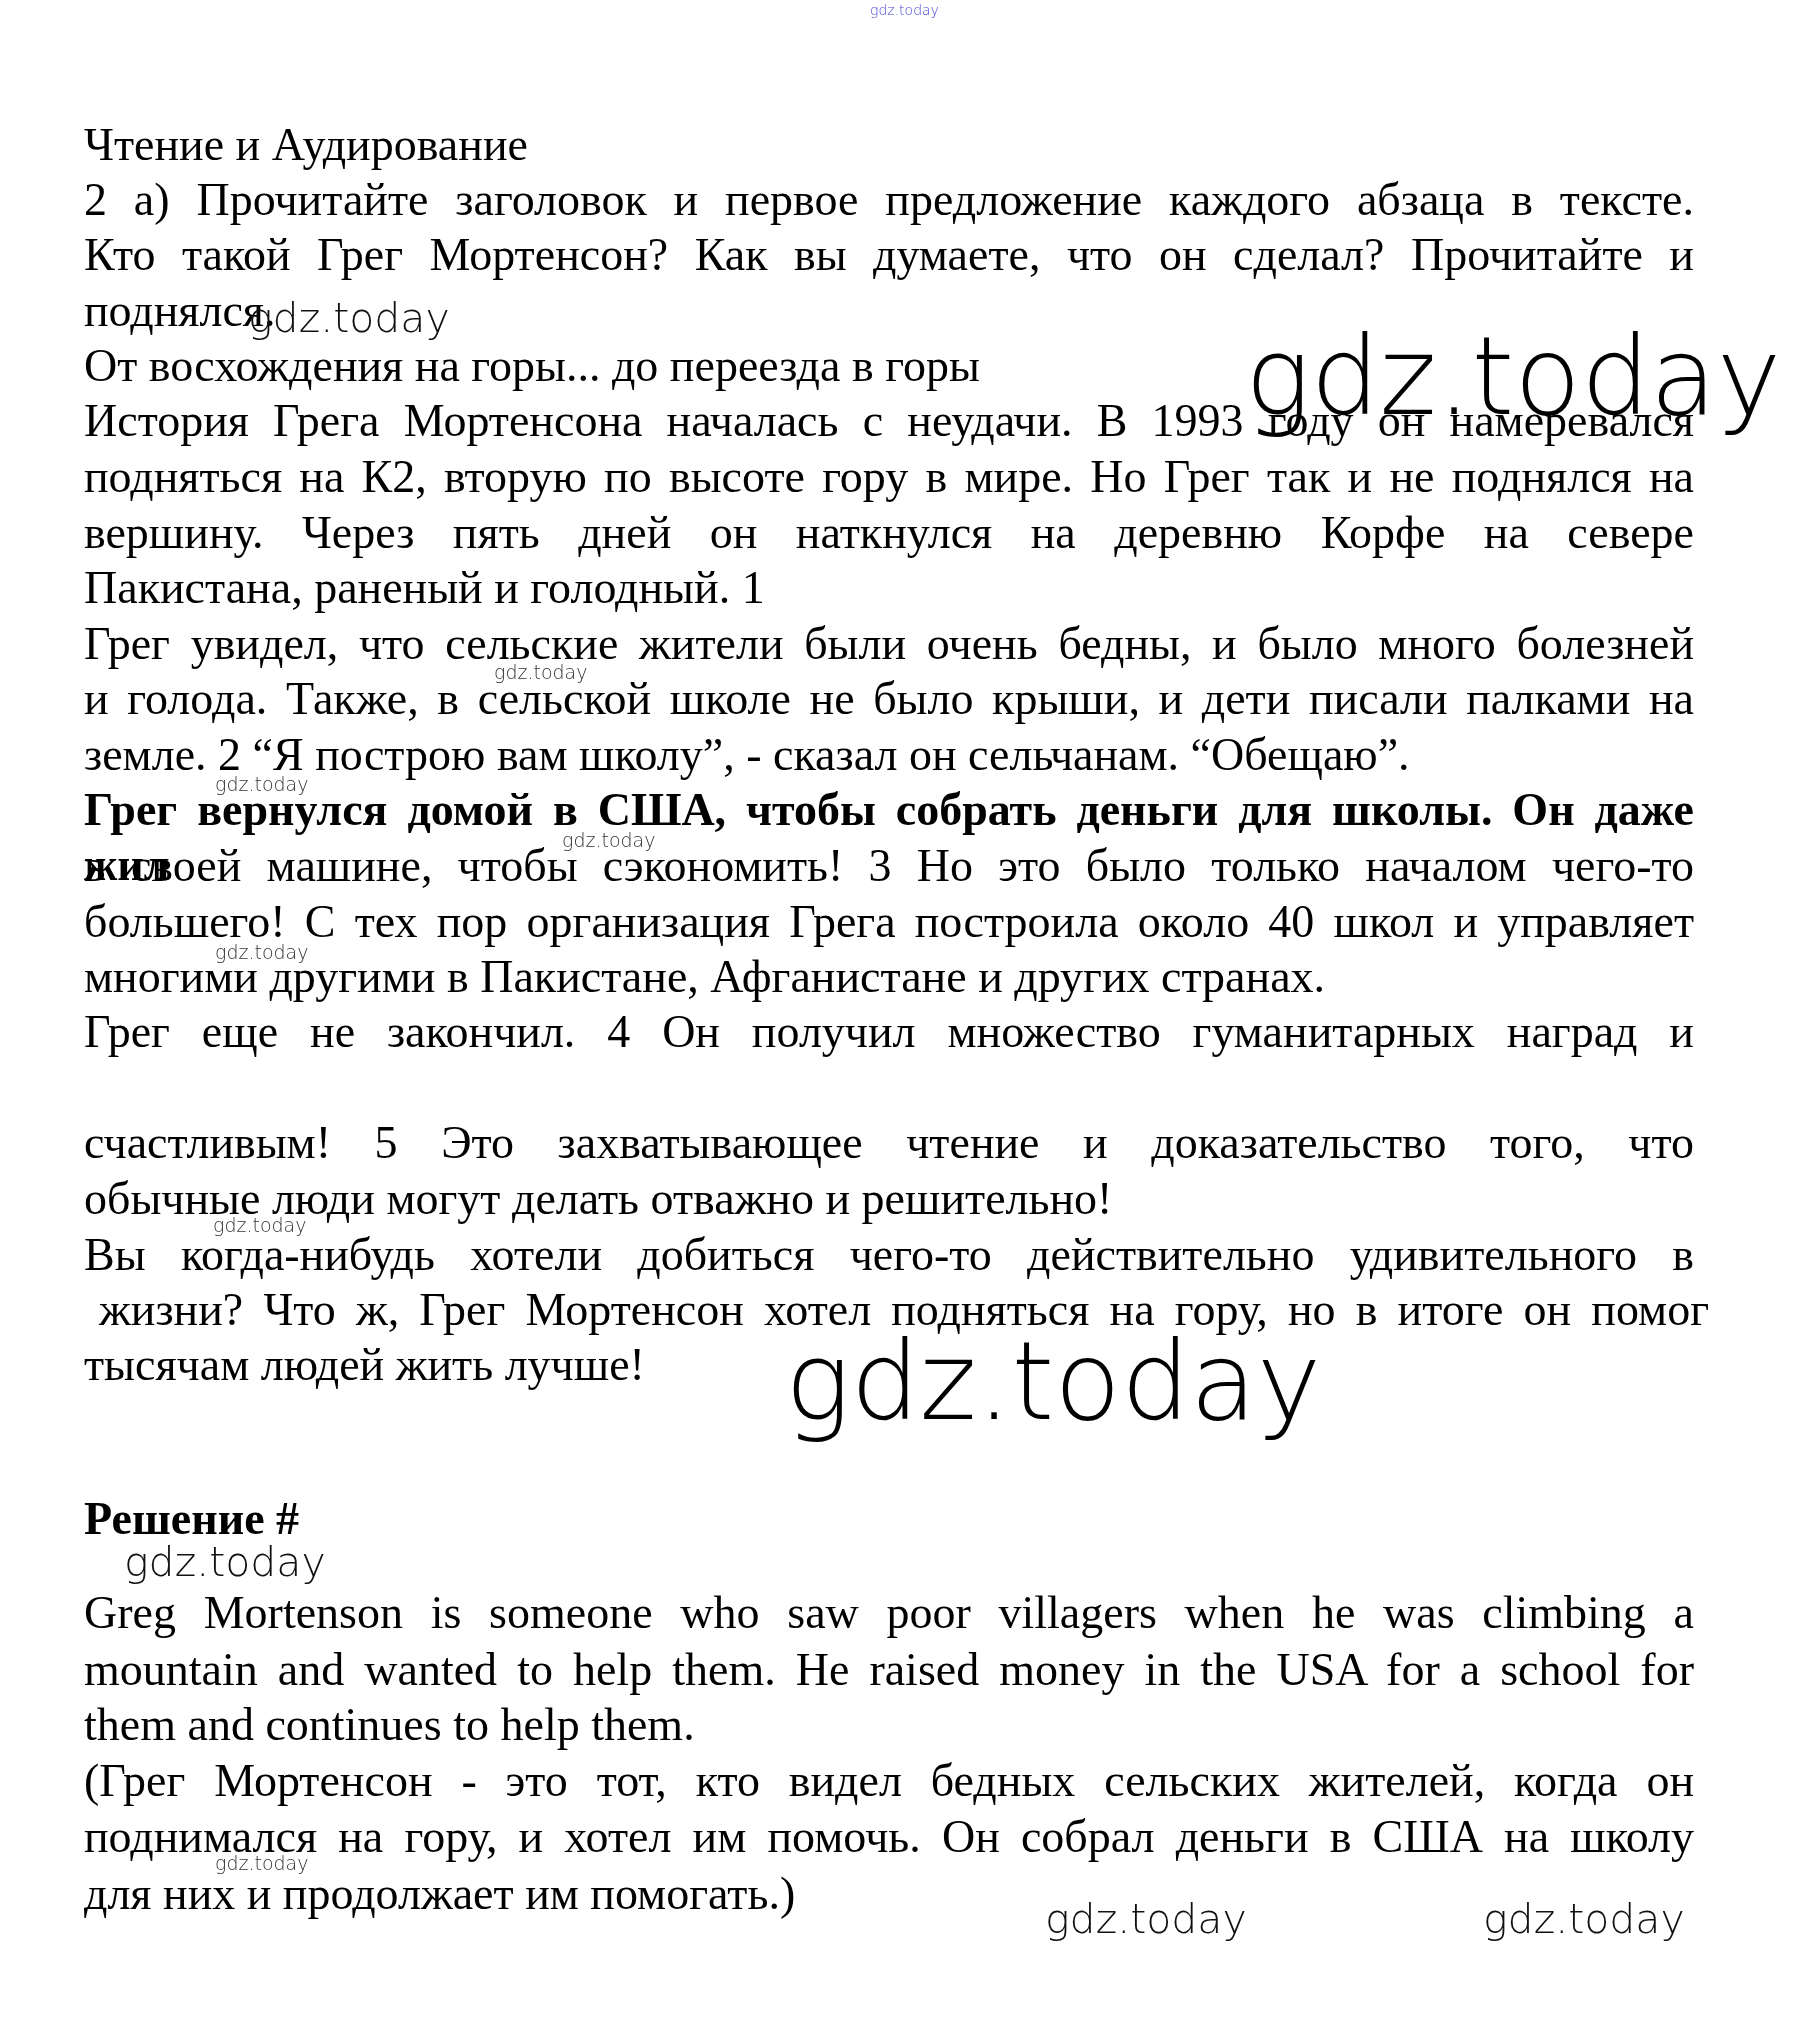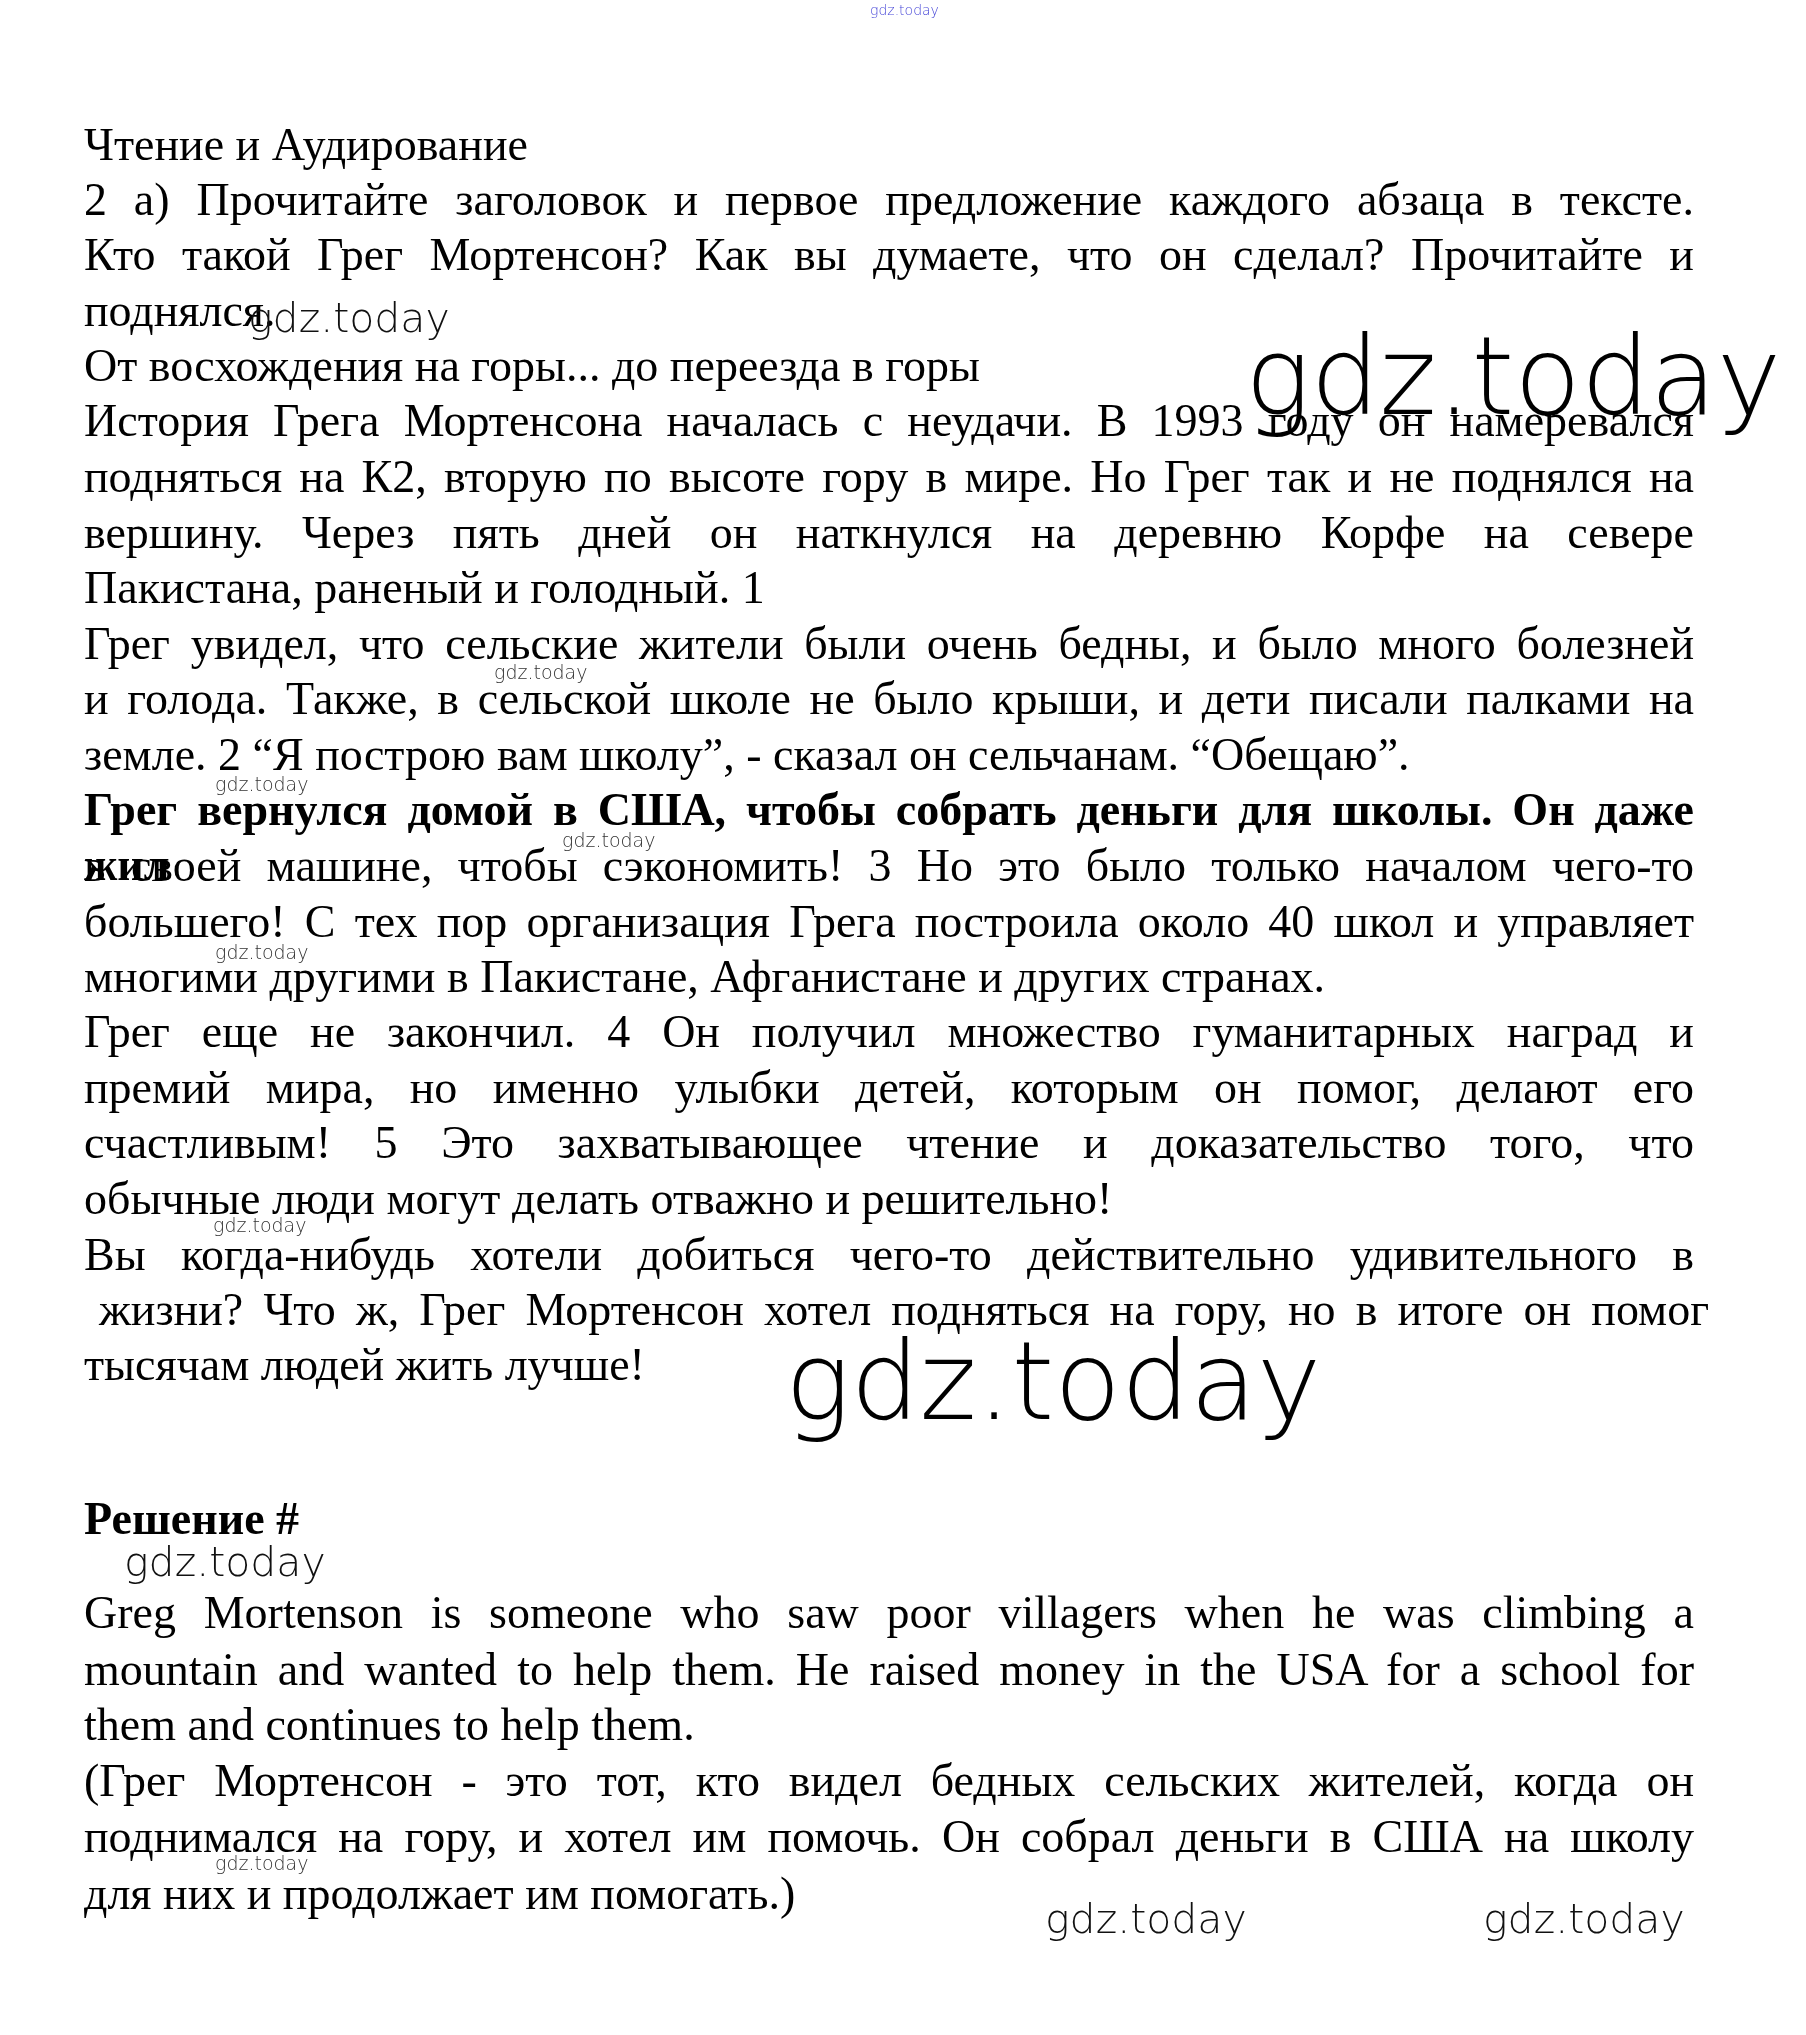--- a/index.html
+++ b/index.html
@@ -53,21 +53,20 @@
   <div class="line justify" style="top:505px;">вершину. Через пять дней он наткнулся на деревню Корфе на севере</div>
   <div class="line left" style="top:560px;">Пакистана, раненый и голодный. 1</div>
   <div class="line justify" style="top:616px;">Грег увидел, что сельские жители были очень бедны, и было много болезней</div>
   <div class="line justify" style="top:671px;">и голода. Также, в сельской школе не было крыши, и дети писали палками на</div>
   <div class="line left" style="top:727px;">земле. 2 “Я построю вам школу”, - сказал он сельчанам. “Обещаю”.</div>
   <div class="line justify" style="top:782px;font-weight:bold;">Грег вернулся домой в США, чтобы собрать деньги для школы. Он даже жил</div>
   <div class="line justify" style="top:838px;">в своей машине, чтобы сэкономить! 3 Но это было только началом чего-то</div>
   <div class="line justify" style="top:894px;">большего! С тех пор организация Грега построила около 40 школ и управляет</div>
   <div class="line left" style="top:949px;">многими другими в Пакистане, Афганистане и других странах.</div>
   <div class="line justify" style="top:1004px;">Грег еще не закончил. 4 Он получил множество гуманитарных наград и</div>
-  <div class="line justify" style="top:1060px;">премий мира, но именно улыбки детей, которым он помог, делают его</div>
   <div class="line justify" style="top:1115px;">счастливым! 5 Это захватывающее чтение и доказательство того, что</div>
   <div class="line left" style="top:1171px;">обычные люди могут делать отважно и решительно!</div>
   <div class="line justify" style="top:1227px;">Вы когда-нибудь хотели добиться чего-то действительно удивительного в</div>
   <div class="line justify" style="top:1282px;margin-left:15px;">жизни? Что ж, Грег Мортенсон хотел подняться на гору, но в итоге он помог</div>
   <div class="line left" style="top:1337px;">тысячам людей жить лучше!</div>
 
   <div class="line left bold" style="top:1491px;">Решение #</div>
   <div class="line justify" style="top:1585px;">Greg Mortenson is someone who saw poor villagers when he was climbing a</div>
   <div class="line justify" style="top:1642px;">mountain and wanted to help them. He raised money in the USA for a school for</div>
   <div class="line left" style="top:1697px;">them and continues to help them.</div>

